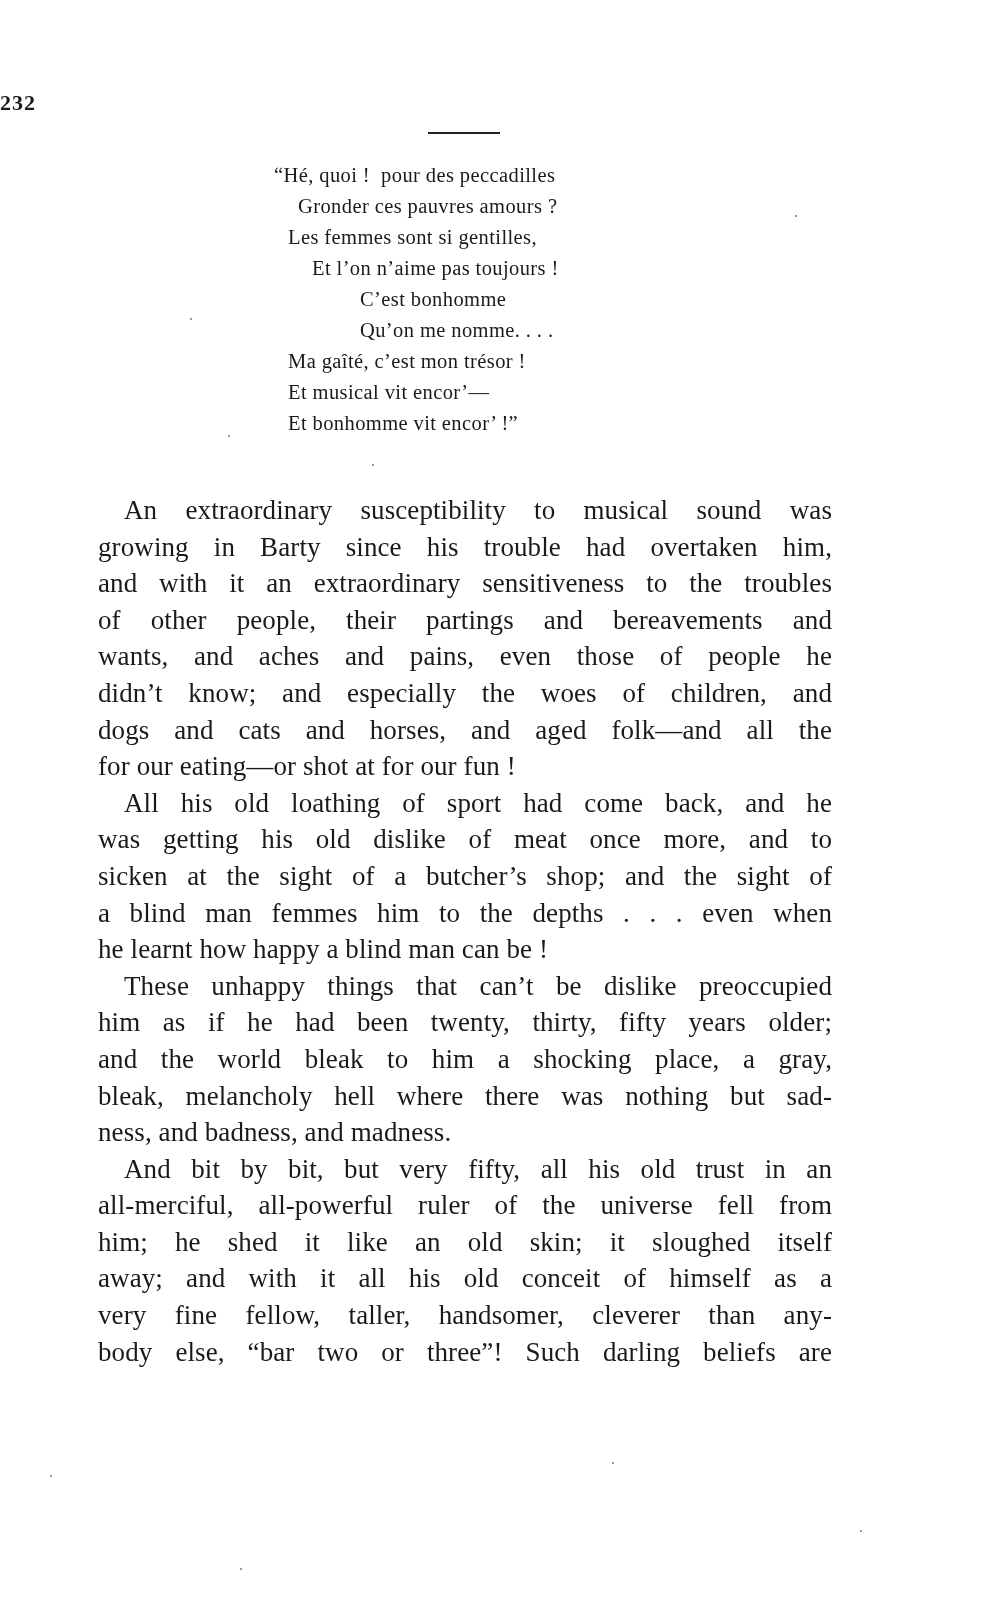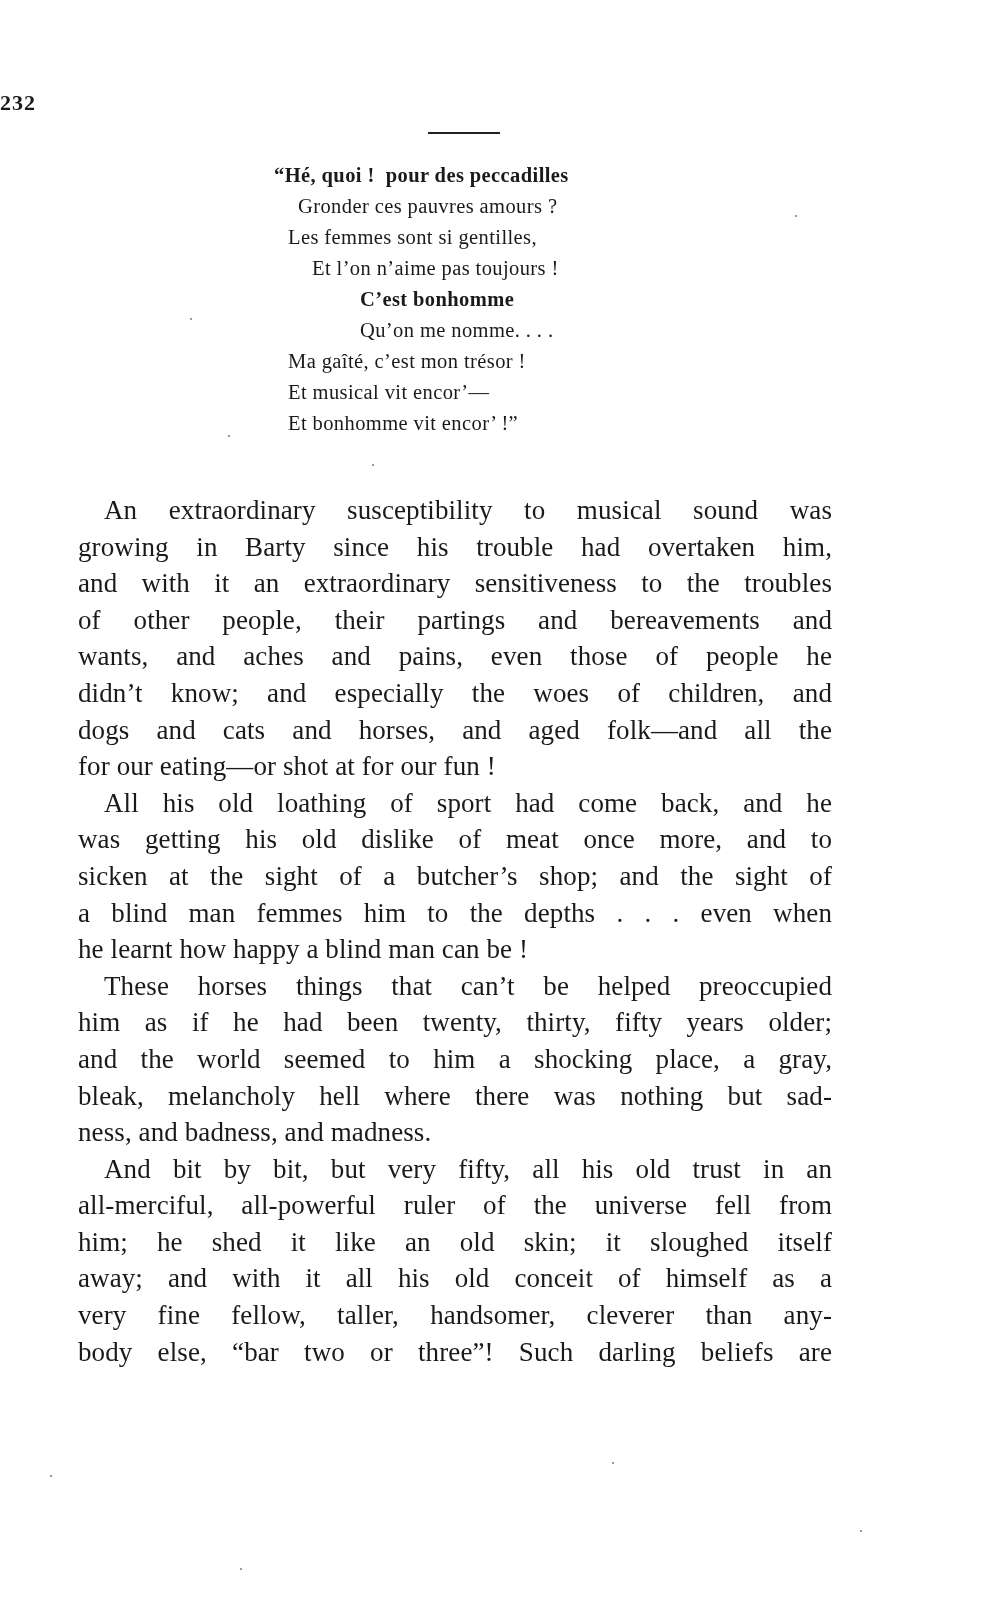--- a/index.html
+++ b/index.html
@@ -37,25 +37,25 @@
       top: 160px;
       left: 260px;
       font-size: 20.5px;
       line-height: 31px;
       letter-spacing: 0.4px;
     }
     .verse-line {
       white-space: pre;
       height: 31px;
     }
-    .indent-1 { padding-left: 14px; font-weight: bold; }
+    .indent-1 { padding-left: 14px; }
     .indent-2 { padding-left: 38px; }
     .indent-3 { padding-left: 0px; }
     .indent-4 { padding-left: 36px; }
-    .indent-5 { padding-left: 90px; font-weight: bold; }
+    .indent-5 { padding-left: 90px; }
     .indent-6 { padding-left: 90px; }
     .indent-7 { padding-left: 37px; }
     .indent-8 { padding-left: 37px; }
     .indent-9 { padding-left: 37px; }
 
     .prose {
       position: absolute;
       top: 492px;
       left: 78px;
       width: 754px;
@@ -63,20 +63,21 @@
       line-height: 36.6px;
       text-align: justify;
       letter-spacing: 0.1px;
     }
     .prose-line {
       display: block;
       white-space: nowrap;
       text-align: justify;
       text-align-last: justify;
       height: 36.6px;
+      margin-left: 20px;
     }
     .prose-line.last {
       text-align-last: left;
     }
     .prose-line.para-start {
       padding-left: 26px;
     }
     .speck {
       position: absolute;
       width: 2px;
@@ -117,23 +118,23 @@
       <span class="prose-line last">for our eating—or shot at for our fun !</span>
     </div>
     <div>
       <span class="prose-line para-start">All his old loathing of sport had come back, and he</span>
       <span class="prose-line">was getting his old dislike of meat once more, and to</span>
       <span class="prose-line">sicken at the sight of a butcher’s shop; and the sight of</span>
       <span class="prose-line">a blind man femmes him to the depths . . . even when</span>
       <span class="prose-line last">he learnt how happy a blind man can be !</span>
     </div>
     <div>
-      <span class="prose-line para-start">These horses things that can’t be helped preoccupied</span>
+      <span class="prose-line para-start">These unhappy things that can’t be dislike preoccupied</span>
       <span class="prose-line">him as if he had been twenty, thirty, fifty years older;</span>
-      <span class="prose-line">and the world seemed to him a shocking place, a gray,</span>
+      <span class="prose-line">and the world bleak to him a shocking place, a gray,</span>
       <span class="prose-line">bleak, melancholy hell where there was nothing but sad-</span>
       <span class="prose-line last">ness, and badness, and madness.</span>
     </div>
     <div>
       <span class="prose-line para-start">And bit by bit, but very fifty, all his old trust in an</span>
       <span class="prose-line">all-merciful, all-powerful ruler of the universe fell from</span>
       <span class="prose-line">him; he shed it like an old skin; it sloughed itself</span>
       <span class="prose-line">away; and with it all his old conceit of himself as a</span>
       <span class="prose-line">very fine fellow, taller, handsomer, cleverer than any-</span>
       <span class="prose-line">body else, “bar two or three”!  Such darling beliefs are</span>

